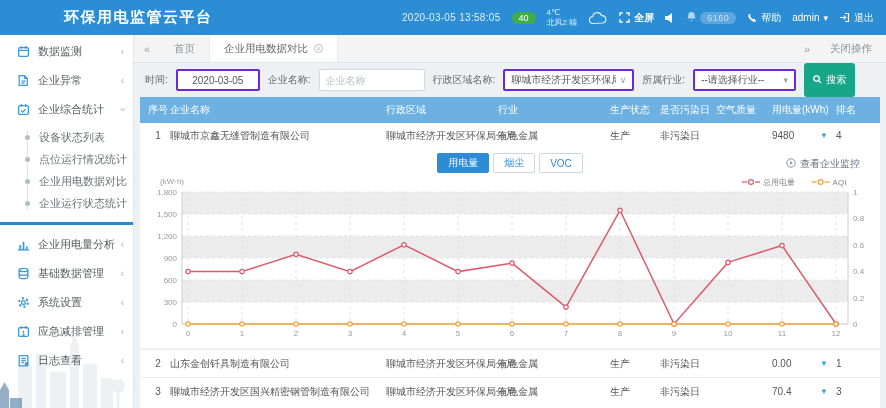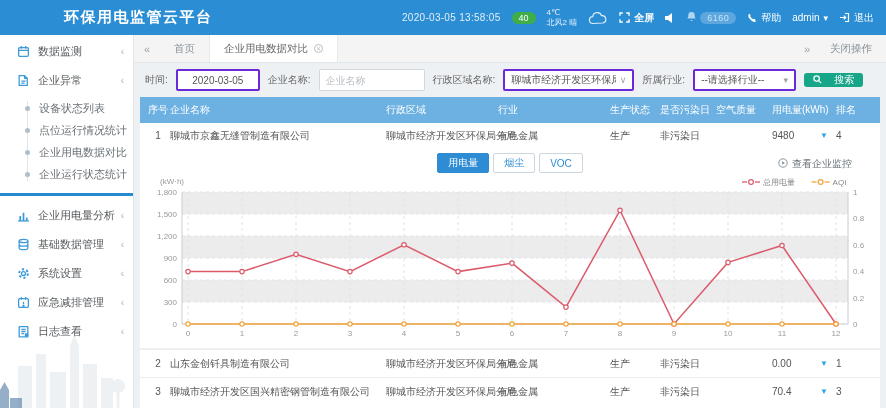--- a/index.html
+++ b/index.html
@@ -54,39 +54,39 @@
   .filters { height:34px; display:flex; align-items:center; padding-left:11px; gap:8px; font-size:10px; color:#666; flex-shrink:0; }
   .fctl { height:22px; background:#fff; border:2px solid #6d28d9; border-radius:2px; display:flex; align-items:center; font-size:10px; color:#555; }
   .f-date { width:84px; justify-content:center; cursor:pointer; }
   .f-input { width:106px; padding:0 6px; border:1px solid #d4d9de; border-radius:2px; height:22px; font-size:10px; color:#555; font-family:inherit; }
   .f-input::placeholder { color:#b8bec3; }
   .f-select { padding:0 6px; justify-content:space-between; cursor:pointer; }
   .f-select .sel-txt { overflow:hidden; white-space:nowrap; }
   .f-select .sel-caret { color:#9aa3a9; font-size:9px; margin-left:4px; }
   .f-region { width:131px; }
   .f-industry { width:103px; }
-  .btn-search { height:14px; background:#18a689; border:none; border-radius:3px; color:#fff; font-size:10px; display:flex; align-items:center; gap:12px; padding:0 9px; cursor:pointer; font-family:inherit; }
+  .btn-search { height:34px; background:#18a689; border:none; border-radius:3px; color:#fff; font-size:10px; display:flex; align-items:center; gap:4px; padding:0 9px; cursor:pointer; font-family:inherit; }
 
   
   .card { margin:0 6px; background:#fff; flex:1; display:flex; flex-direction:column; min-height:0; }
   .tgrid { display:grid; grid-template-columns:24px 216px 112px 112px 50px 56px 56px 64px 1fr; align-items:center; padding:0 6px; }
   .thead { height:26px; background:#6cb1e2; color:#fff; font-size:10px; flex-shrink:0; }
   .th.center, .td.center { text-align:center; }
   .trow { height:25px; font-size:10px; color:#555; cursor:pointer; }
   .rows-bottom .trow { height:28px; border-top:1px solid #ededee; }
   .td { white-space:nowrap; overflow:visible; }
   .td-power { display:flex; align-items:center; justify-content:space-between; padding-right:8px; }
   .tri { color:#29a6e6; font-size:8px; }
 
   
   .chart-section { position:relative; flex-shrink:0; border-bottom:1px solid #f0f1f2; }
   .chart-tabs { display:flex; justify-content:center; gap:4px; padding:5px 0 3px; }
   .ctab { height:20px; padding:0 10px; font-size:10px; border:1px solid #cdd7de; background:#fff; color:#2d8cd4; display:flex; align-items:center; border-radius:2px; cursor:pointer; font-family:inherit; }
   .ctab.active { background:#2d8cd4; border-color:#2d8cd4; color:#fff; }
-  .monitor { position:absolute; right:28px; top:9px; display:flex; align-items:center; gap:4px; font-size:10px; color:#68737a; cursor:pointer; }
+  .monitor { position:absolute; right:20px; top:9px; display:flex; align-items:center; gap:4px; font-size:10px; color:#68737a; cursor:pointer; }
   .chart-wrap { height:172px; margin:0 4px; }
   .chart-wrap svg { display:block; }
 </style>
 </head>
 <body>
 
 <div class="app">
 
   <header class="topbar">
     <div class="brand">环保用电监管云平台</div>
@@ -163,20 +163,30 @@
           </div>
           <div class="menu-item">
             <span class="menu-icon">
               <svg width="13" height="13" viewBox="0 0 12 12" fill="none" stroke="#3f9bd8" stroke-width="1.2">
                 <path d="M2,1.5h5l2.5,2.5v6.5h-7.5z M7,1.5v2.5h2.5"></path>
                 <path d="M4,6.5h4 M4,8.5h3"></path>
               </svg>
             </span>
             <span class="menu-label">企业异常</span>
             <span class="chevron ">‹</span>
+          </div>
+          <div class="menu-item">
+            <span class="menu-icon">
+              <svg width="13" height="13" viewBox="0 0 12 12" fill="none" stroke="#3f9bd8" stroke-width="1.2">
+                <rect x="1.5" y="2.5" width="9" height="8" rx="1"></rect>
+                <path d="M4,1v2.5 M8,1v2.5 M3.8,7l1.4,1.4 2.6,-2.6"></path>
+              </svg>
+            </span>
+            <span class="menu-label">企业综合统计</span>
+            <span class="chevron down">‹</span>
           </div>
           <div class="submenu">
             <div class="menu-sub">设备状态列表</div>
             <div class="menu-sub">点位运行情况统计</div>
             <div class="menu-sub">企业用电数据对比</div>
             <div class="menu-sub">企业运行状态统计</div>
           </div>
           <div class="divider-blue"></div>
           <div class="menu-item">
             <span class="menu-icon">

